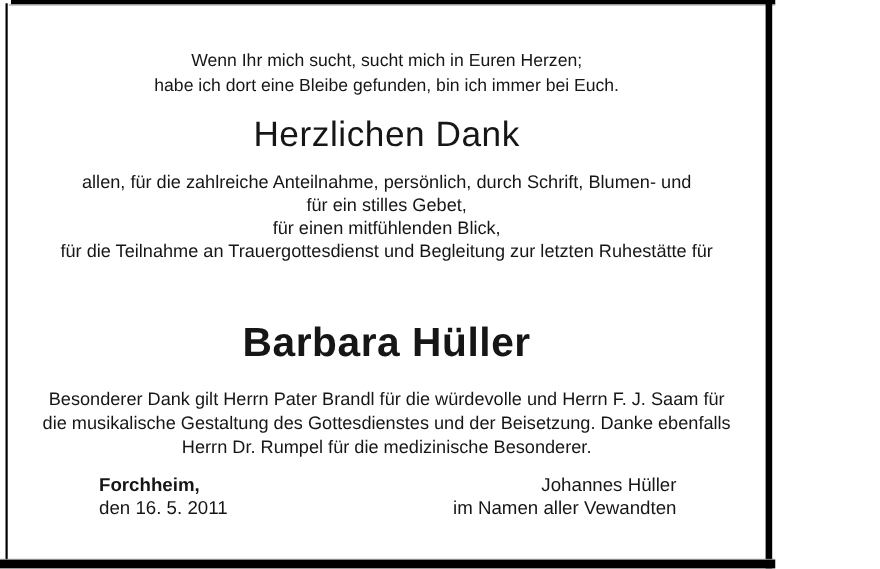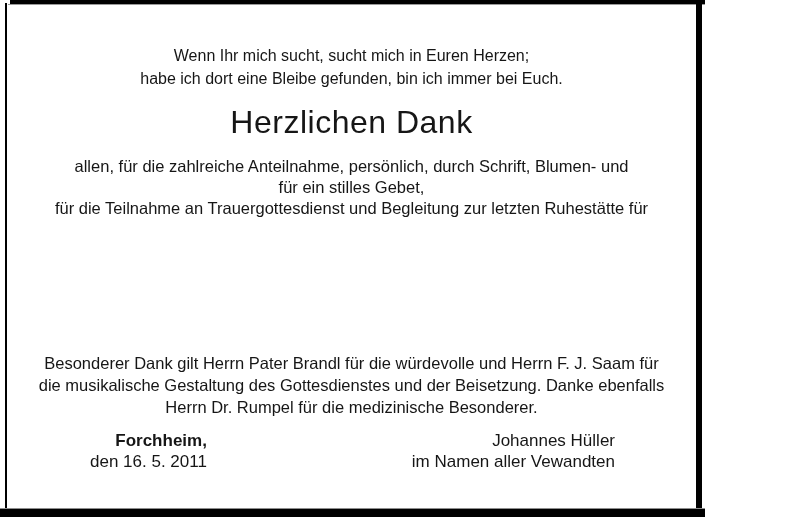--- a/index.html
+++ b/index.html
@@ -76,21 +76,21 @@
     line-height: 22px;
   }
   .footer-left {
     position: absolute;
     left: 90px;
     top: 430px;
     text-align: left;
     font-size: 17px;
     line-height: 21px;
   }
-  .footer-left .place { font-weight: bold; text-align: right; }
+  .footer-left .place { font-weight: bold; }
   .footer-right {
     position: absolute;
     right: 90px;
     top: 430px;
     text-align: right;
     font-size: 17px;
     line-height: 21px;
     font-weight: normal;
   }
 </style>
@@ -109,23 +109,25 @@
   <div class="block verse">
     <div>Wenn Ihr mich sucht, sucht mich in Euren Herzen;</div>
     <div>habe ich dort eine Bleibe gefunden, bin ich immer bei Euch.</div>
   </div>
 
   <div class="block heading">Herzlichen Dank</div>
 
   <div class="block thanks">
     <div>allen, für die zahlreiche Anteilnahme, persönlich, durch Schrift, Blumen- und</div>
     <div>für ein stilles Gebet,</div>
+    <div>für einen mitfühlenden Blick,</div>
     <div>für die Teilnahme an Trauergottesdienst und Begleitung zur letzten Ruhestätte für</div>
   </div>
 
+  <div class="block deceased-name">Barbara Hüller</div>
 
   <div class="block special">
     <div>Besonderer Dank gilt Herrn Pater Brandl für die würdevolle und Herrn F. J. Saam für</div>
     <div>die musikalische Gestaltung des Gottesdienstes und der Beisetzung. Danke ebenfalls</div>
     <div>Herrn Dr. Rumpel für die medizinische Besonderer.</div>
   </div>
 
   <div class="footer-left">
     <div class="place">Forchheim,</div>
     <div>den 16. 5. 2011</div>

